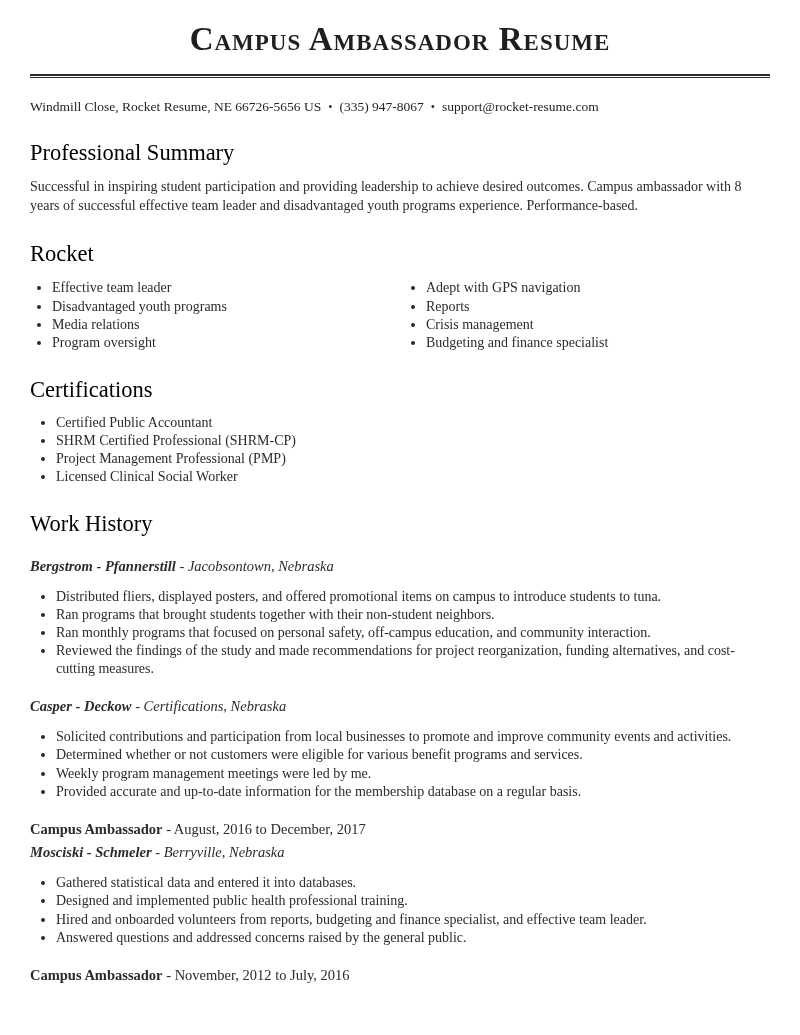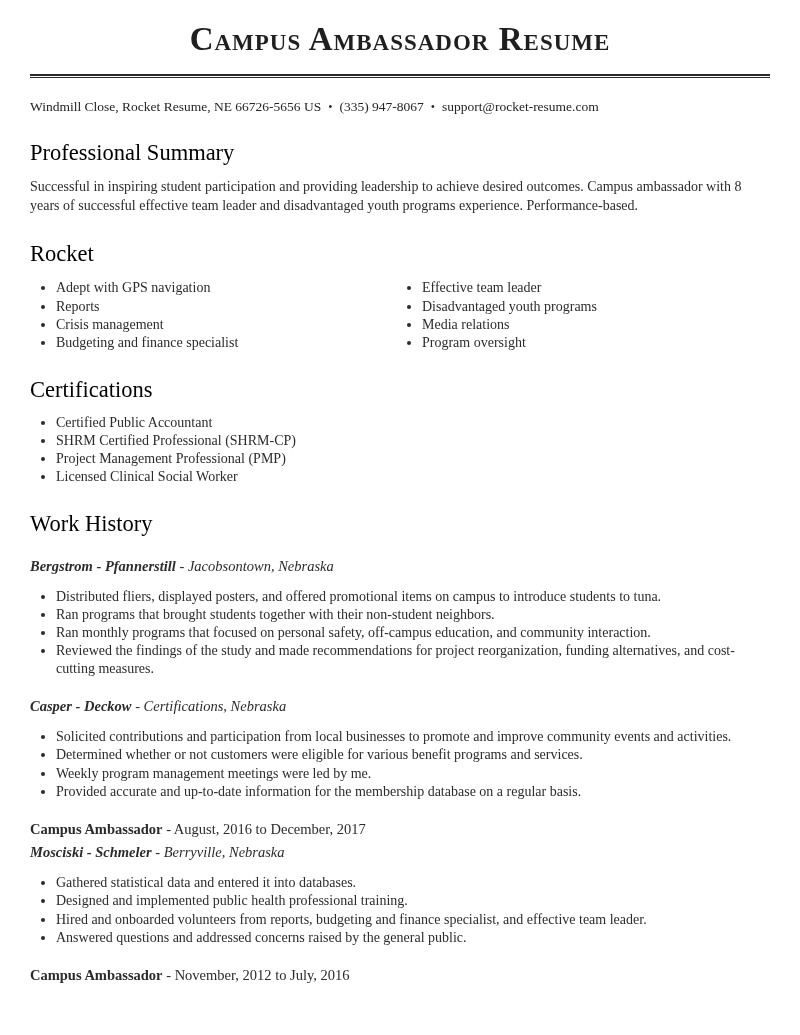--- a/index.html
+++ b/index.html
@@ -110,31 +110,31 @@
 
   <div class="contact-line">
     <span>Windmill Close, Rocket Resume, NE 66726-5656 US</span><span class="sep">•</span><span>(335) 947-8067</span><span class="sep">•</span><span>support@rocket-resume.com</span>
   </div>
 
   <h2 class="section-heading">Professional Summary</h2>
   <p class="summary-text">Successful in inspiring student participation and providing leadership to achieve desired outcomes. Campus ambassador with 8 years of successful effective team leader and disadvantaged youth programs experience. Performance-based.</p>
 
   <h2 class="section-heading">Rocket</h2>
   <div class="skills-columns">
+    <ul class="bullet-list col2">
+      <li>Effective team leader</li>
+      <li>Disadvantaged youth programs</li>
+      <li>Media relations</li>
+      <li>Program oversight</li>
+    </ul>
     <ul class="bullet-list col1">
       <li>Adept with GPS navigation</li>
       <li>Reports</li>
       <li>Crisis management</li>
       <li>Budgeting and finance specialist</li>
-    </ul>
-    <ul class="bullet-list col2">
-      <li>Effective team leader</li>
-      <li>Disadvantaged youth programs</li>
-      <li>Media relations</li>
-      <li>Program oversight</li>
     </ul>
   </div>
 
   <h2 class="section-heading">Certifications</h2>
   <ul class="bullet-list">
     <li>Certified Public Accountant</li>
     <li>SHRM Certified Professional (SHRM-CP)</li>
     <li>Project Management Professional (PMP)</li>
     <li>Licensed Clinical Social Worker</li>
   </ul>

